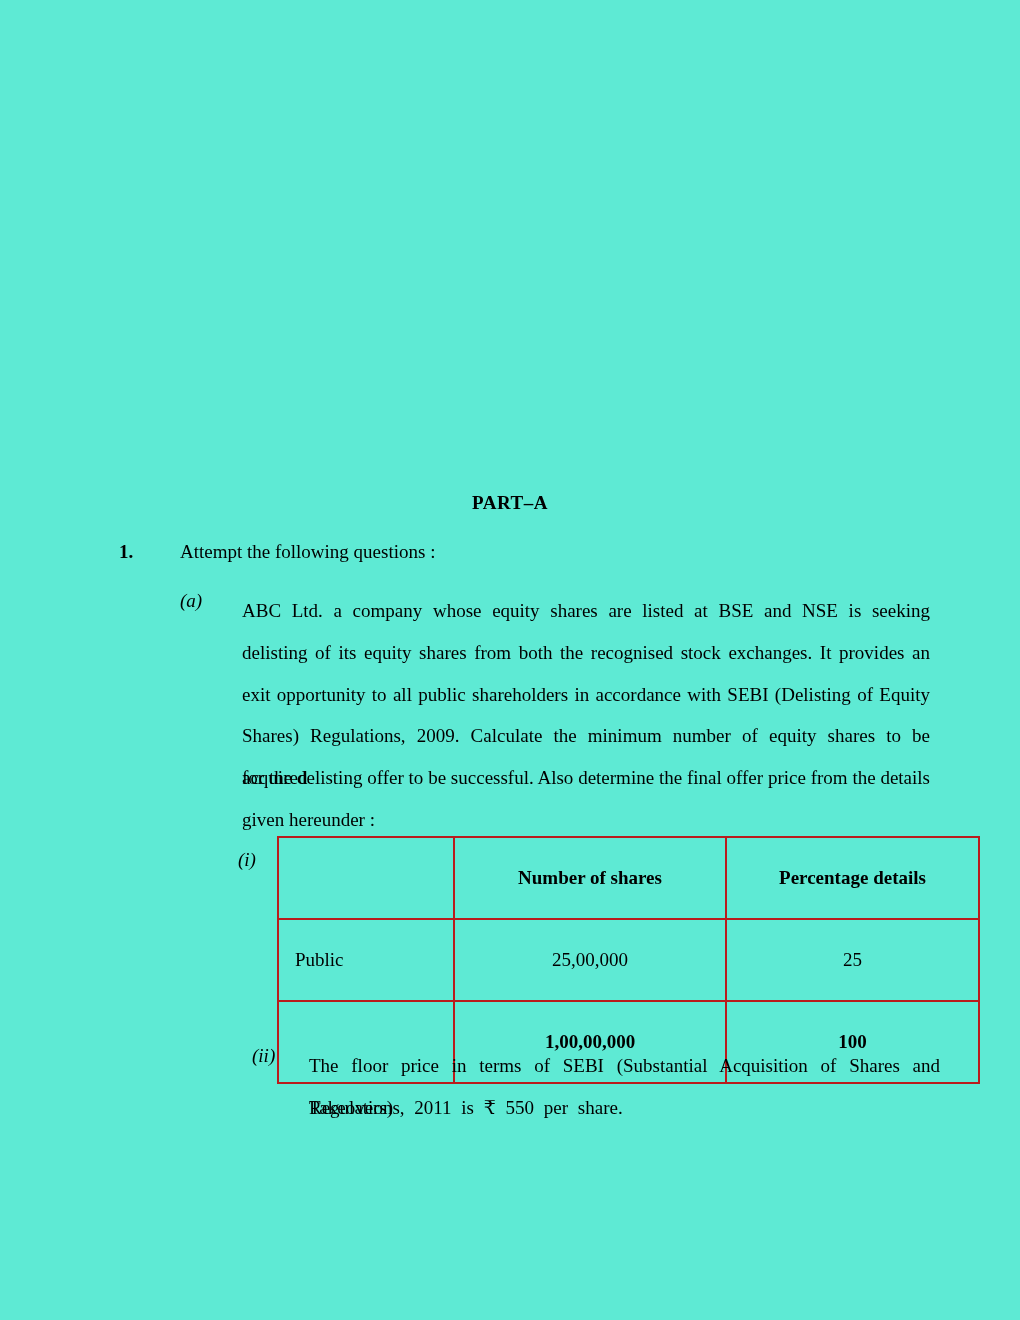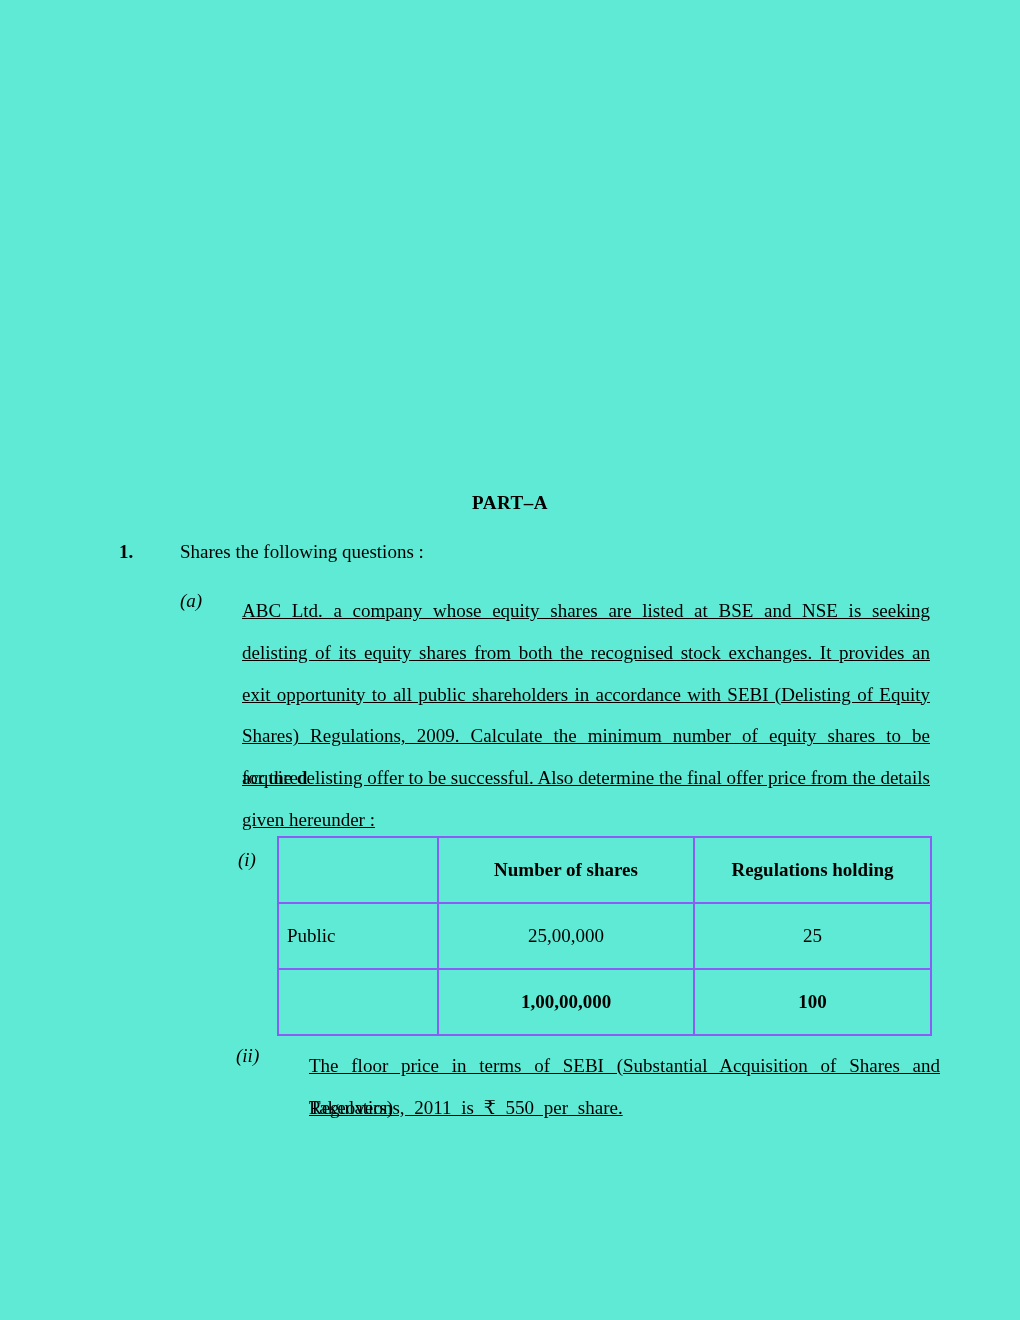--- a/index.html
+++ b/index.html
@@ -36,104 +36,103 @@
     position: absolute;
     top: 541px;
     left: 180px;
   }
   .sub-label {
     position: absolute;
     font-style: italic;
   }
   .label-a { top: 590px; left: 180px; }
   .label-i { top: 849px; left: 238px; }
-  .label-ii { top: 1045px; left: 236px; }
+  .label-ii { top: 1045px; left: 252px; }
   .para-a {
     position: absolute;
     top: 590px;
     left: 242px;
     width: 688px;
   }
   .para-ii {
     position: absolute;
     top: 1045px;
     left: 309px;
     width: 631px;
   }
   .jline {
     line-height: 41.8px;
     height: 41.8px;
     text-align: justify;
     text-align-last: justify;
     white-space: normal;
-    text-decoration: underline;
   }
   .jline.last {
     text-align: left;
     text-align-last: left;
   }
   .jline.wide {
     text-align: left;
     text-align-last: left;
     word-spacing: 5px;
   }
   .table-wrap {
     position: absolute;
     top: 836px;
     left: 277px;
   }
   table.data-table {
     border-collapse: collapse;
     table-layout: fixed;
   }
   table.data-table td, table.data-table th {
-    border: 2px solid #8b5cf6;
+    border: 2px solid #b91c1c;
     height: 48px;
-    padding: 8px;
+    padding: 16px;
     font-size: 19px;
     font-weight: normal;
     vertical-align: middle;
   }
   .col-label { width: 142px; text-align: left; padding-left: 24px; }
   .col-num   { width: 238px; text-align: center; }
   .col-pct   { width: 219px; text-align: center; }
   tr.header-row th { font-weight: bold; text-align: center; }
   tr.header-row th.col-label { text-align: left; }
   tr.total-row td { font-weight: bold; }
 </style>
 </head>
 <body>
 
 <div class="page">
 
   <div class="part-heading">PART–A</div>
 
   <span class="q-num">1.</span>
-  <span class="q-intro">Shares the following questions :</span>
+  <span class="q-intro">Attempt the following questions :</span>
 
   <span class="sub-label label-a">(a)</span>
 
   <div class="para-a">
     <div class="jline">ABC Ltd. a company whose equity shares are listed at BSE and NSE is seeking</div>
     <div class="jline">delisting of its equity shares from both the recognised stock exchanges. It provides an</div>
     <div class="jline">exit opportunity to all public shareholders in accordance with SEBI (Delisting of Equity</div>
     <div class="jline">Shares) Regulations, 2009. Calculate the minimum number of equity shares to be acquired</div>
     <div class="jline">for the delisting offer to be successful. Also determine the final offer price from the details</div>
     <div class="jline last">given hereunder :</div>
   </div>
 
   <span class="sub-label label-i">(i)</span>
 
   <div class="table-wrap">
     <table class="data-table">
       <tbody>
           <tr class="header-row">
         <th class="col-label"></th>
         <th class="col-num">Number of shares</th>
-        <th class="col-pct">Regulations holding</th>
+        <th class="col-pct">Percentage details</th>
       </tr>
       <tr>
         <td class="col-label">Public</td>
         <td class="col-num">25,00,000</td>
         <td class="col-pct">25</td>
       </tr>
       <tr class="total-row">
         <td class="col-label"></td>
         <td class="col-num">1,00,00,000</td>
         <td class="col-pct">100</td>

